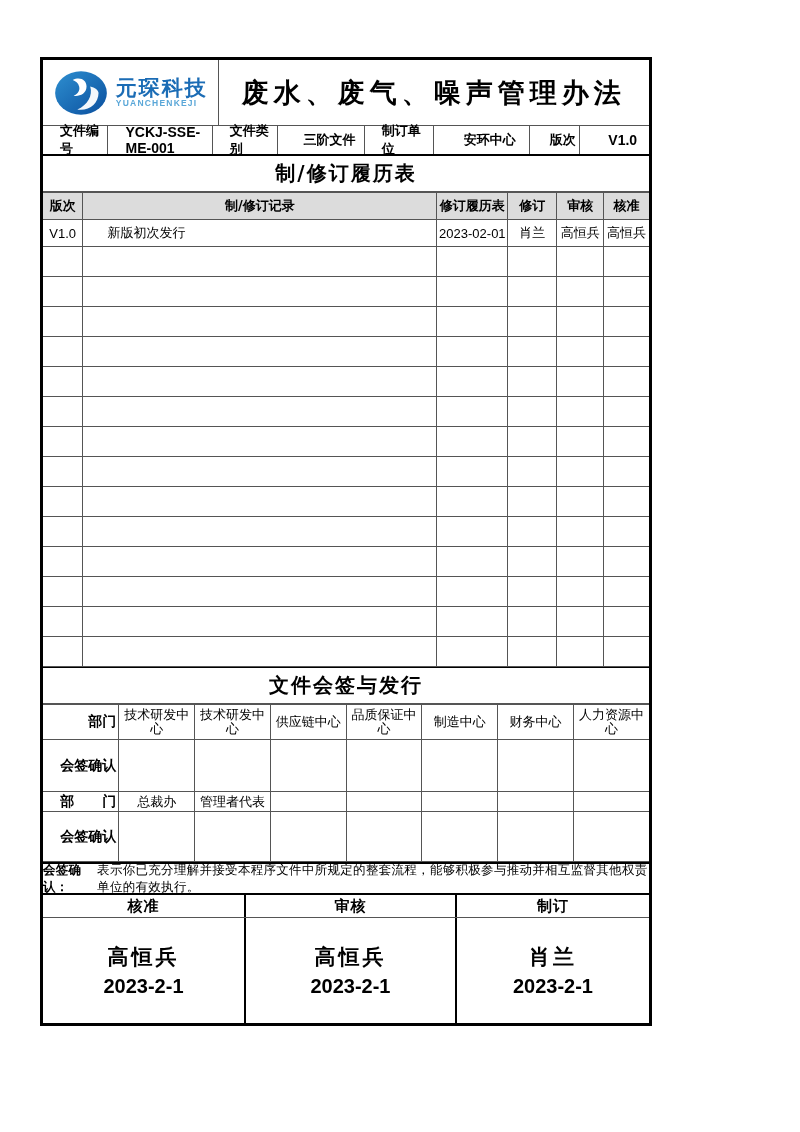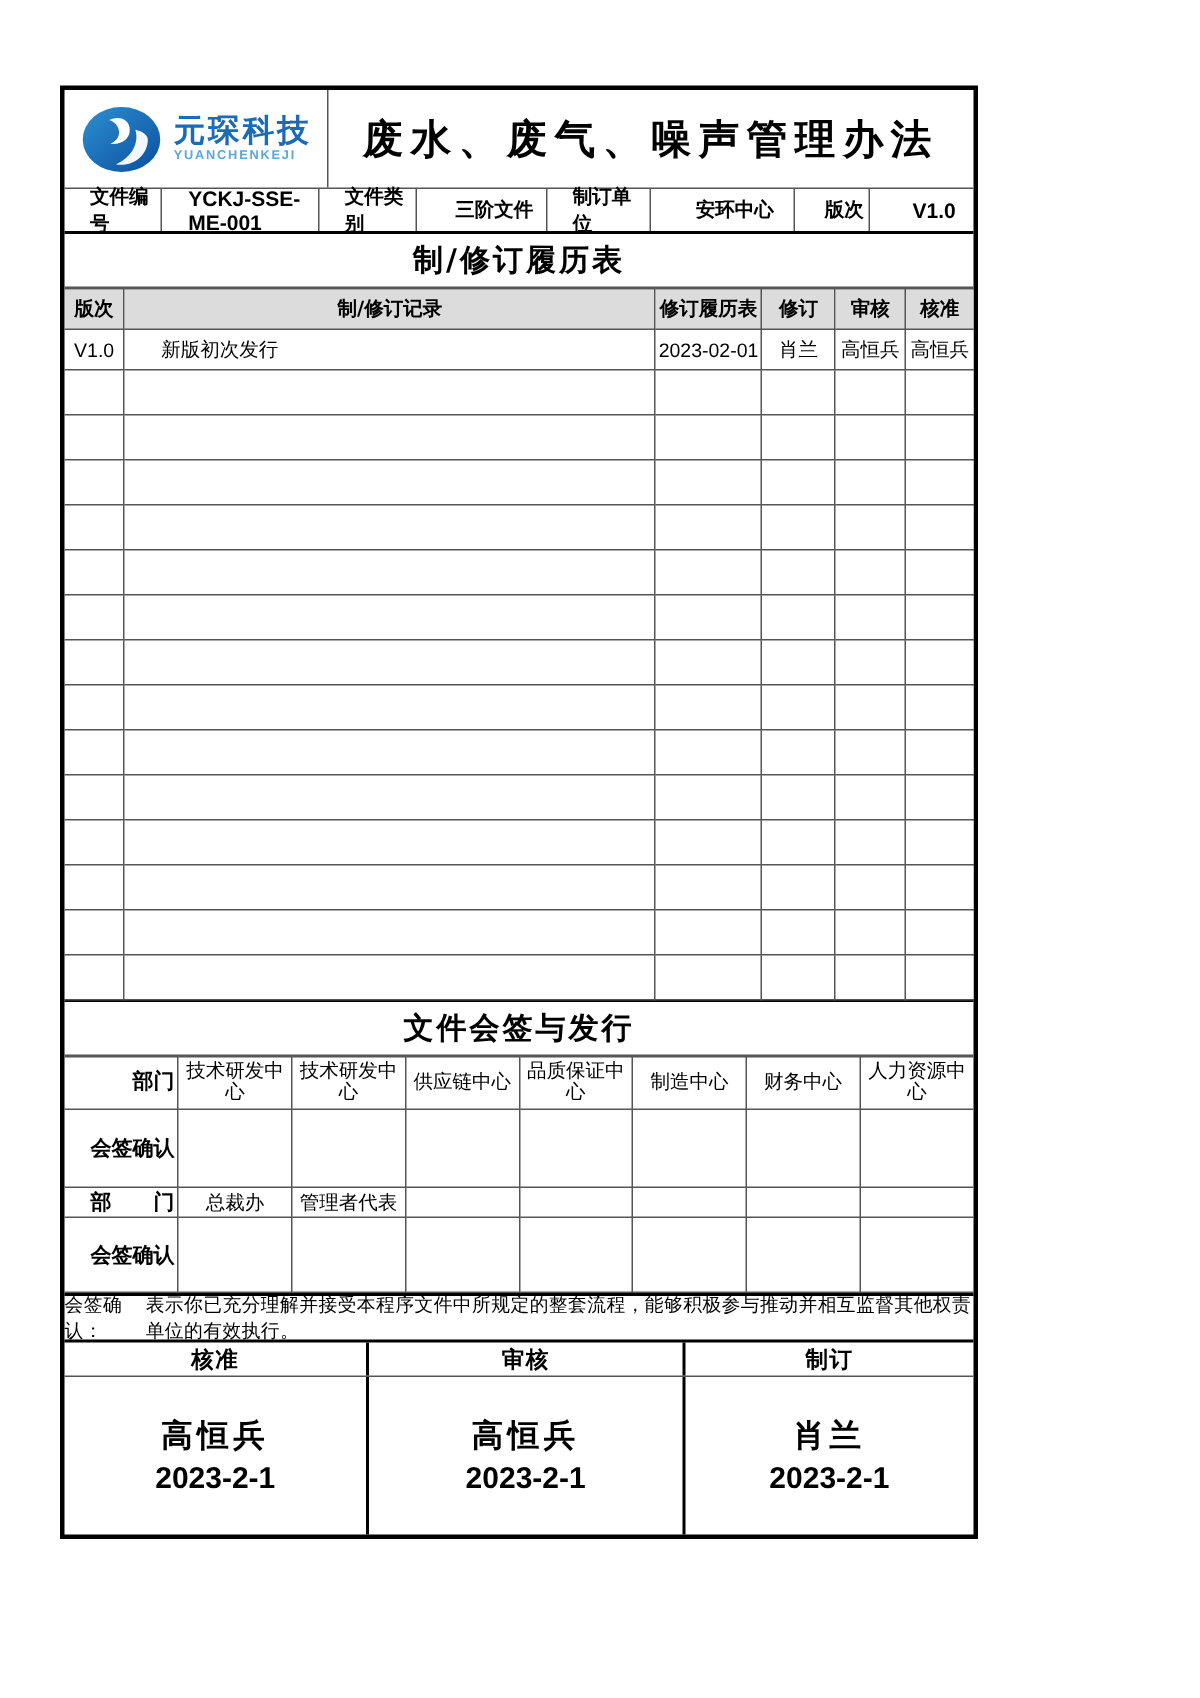--- a/index.html
+++ b/index.html
@@ -57,21 +57,21 @@
   .so-table .so-lbl { font-weight:bold; font-size:14px; }
   .r-dept1 td { height:35px; line-height:1.1; }
   .r-conf1 td { height:52px; }
   .r-dept2 td { height:20px; }
   .r-conf2 td { height:50px; }
   .sc{width:12.5%}
 
   
   .note { height:33px; border-top:2px solid #000; border-bottom:2px solid #000;
     display:flex; align-items:center; justify-content:center; font-size:12.5px; letter-spacing:.3px; }
-  .note b { font-weight:normal; }
+  .note b { font-weight:bold; }
 
   
   .appr-head { height:23px; border-bottom:1px solid #555; }
   .appr-head .cell { font-weight:bold; font-size:15px; letter-spacing:1px; }
   .appr-body { height:105px; }
   .appr-body .cell { flex-direction:column; gap:4px; }
   .ac1{width:33.5%}.ac2{width:34.8%}.ac3{width:31.7%}
   .appr-body .cell, .appr-head .cell { border-right:2px solid #000; }
   .appr-body .cell:last-child, .appr-head .cell:last-child { border-right:none; }
   .sig-name { font-size:21px; letter-spacing:3px; }

